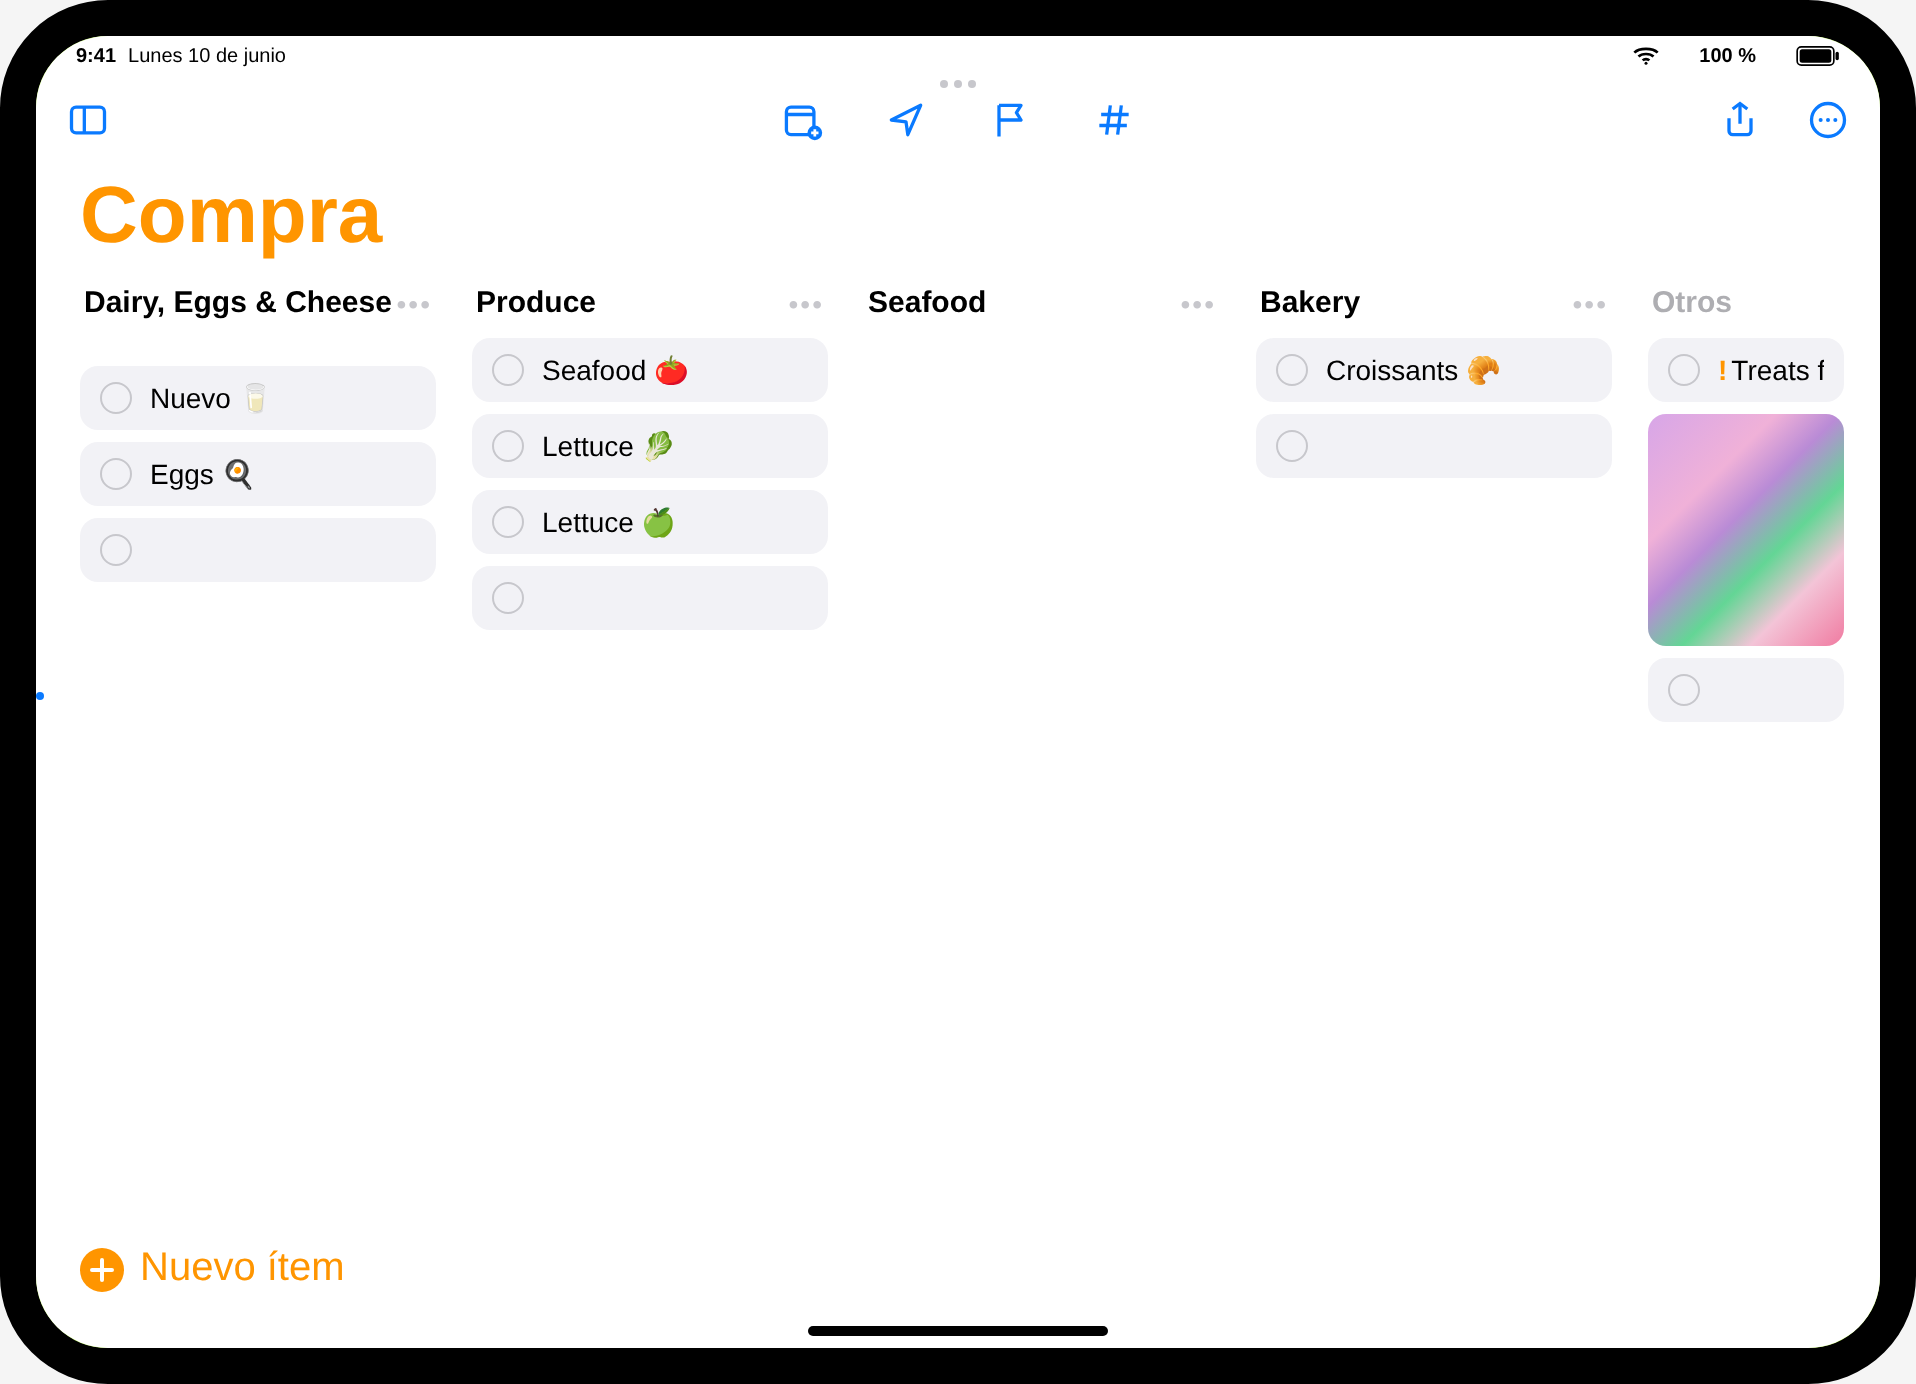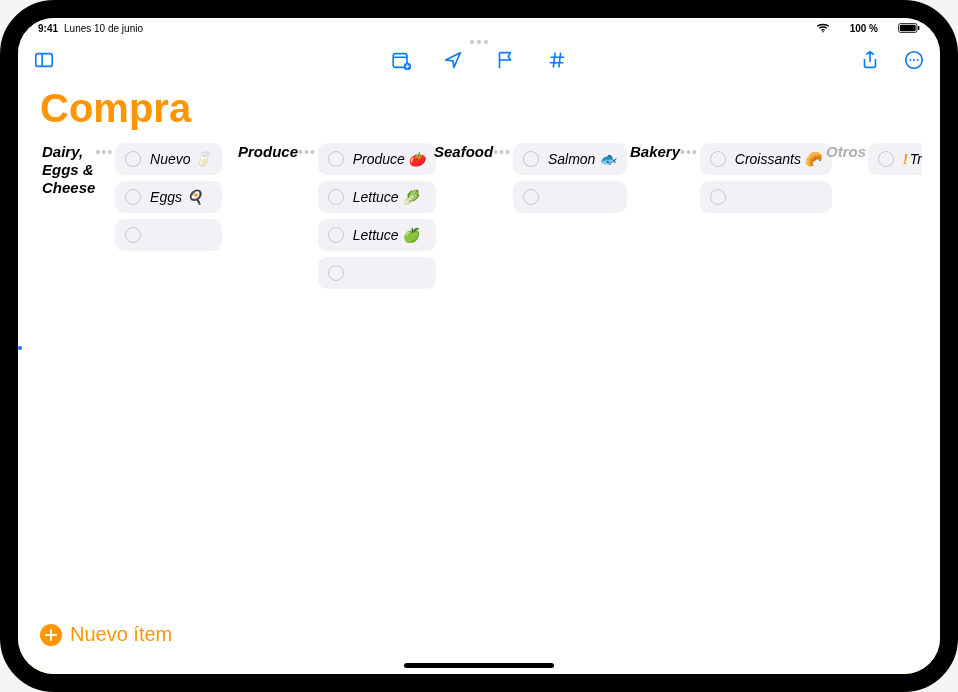--- a/index.html
+++ b/index.html
@@ -105,22 +105,21 @@
       flex: 1;
       display: flex;
       gap: 18px;
       padding: 0 22px;
       overflow-x: hidden;
     }
     .column {
       width: 178px;
       flex: 0 0 178px;
       display: flex;
-      flex-direction: row;
-      font-style: italic;
+      flex-direction: column;
     }
     .column.last {
       width: 98px;
       flex: 0 0 98px;
       overflow: hidden;
     }
     .col-header {
       display: flex;
       align-items: flex-start;
       justify-content: space-between;
@@ -343,51 +342,41 @@
           </div>
         </div>
         <div class="column">
           <div class="col-header">
             <div class="col-title">Produce</div>
             <div class="col-menu">•••</div>
           </div>
           <div class="items">
             <div class="item">
               <div class="radio"></div>
-              <span class="item-text">Produce 🍅</span>
+              <span class="item-text">Seafood 🍅</span>
             </div>
             <div class="item">
               <div class="radio"></div>
               <span class="item-text">Lettuce 🥬</span>
             </div>
             <div class="item">
               <div class="radio"></div>
               <span class="item-text">Lettuce 🍏</span>
             </div>
             <div class="item empty">
               <div class="radio"></div>
               <span class="item-text"> </span>
             </div>
           </div>
         </div>
         <div class="column">
           <div class="col-header">
             <div class="col-title">Seafood</div>
             <div class="col-menu">•••</div>
           </div>
-          <div class="items">
-            <div class="item">
-              <div class="radio"></div>
-              <span class="item-text">Salmon 🐟</span>
-            </div>
-            <div class="item empty">
-              <div class="radio"></div>
-              <span class="item-text"> </span>
-            </div>
-          </div>
         </div>
         <div class="column">
           <div class="col-header">
             <div class="col-title">Bakery</div>
             <div class="col-menu">•••</div>
           </div>
           <div class="items">
             <div class="item">
               <div class="radio"></div>
               <span class="item-text">Croissants 🥐</span>

